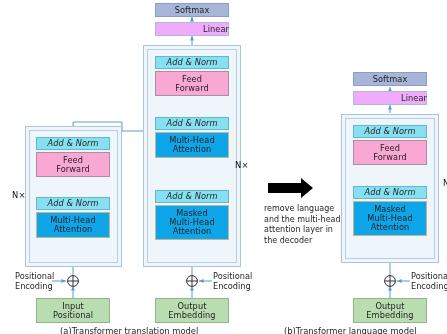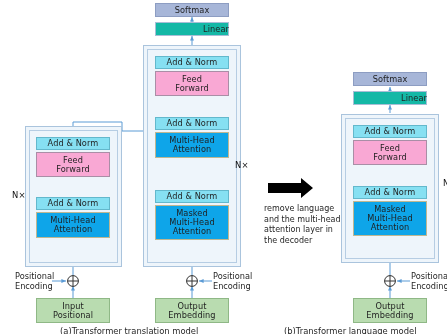--- a/index.html
+++ b/index.html
@@ -48,22 +48,22 @@
     border: 1px solid #aac4dd;
     background: #eef5fb;
   }
   .innerstage {
     position: absolute;
     box-sizing: border-box;
     border: 1px solid #b6cde3;
     background: transparent;
   }
   .c-softmax { background: #a7b6d8; border-color: #8d9dc2; }
-  .c-linear  { background: #14b8a6; border-color: #a8bed6; padding-left: 48px; }
-  .c-addnorm { background: #86e0f2; border-color: #63b8cc; }
+  .c-linear  { background: #f0abfc; border-color: #a8bed6; padding-left: 48px; }
+  .c-addnorm { background: #86e0f2; border-color: #63b8cc; font-style: italic; }
   .c-ff      { background: #f9a8d4; border-color: #a98ea6; }
   .c-attn    { background: #0ea5e9; border-color: #bfb791; }
   .c-embed   { background: #b9dcb0; border-color: #8fb886; }
   .lbl {
     position: absolute;
     font-size: 8.2px;
     line-height: 1.18;
     color: #1f1f1f;
     white-space: pre-line;
   }

